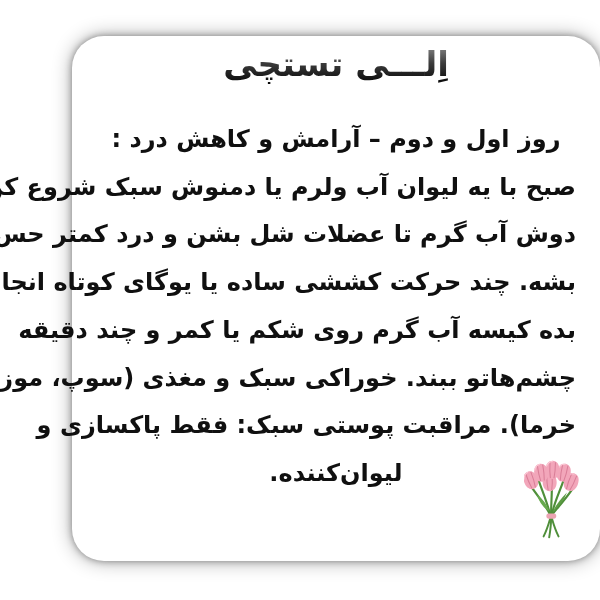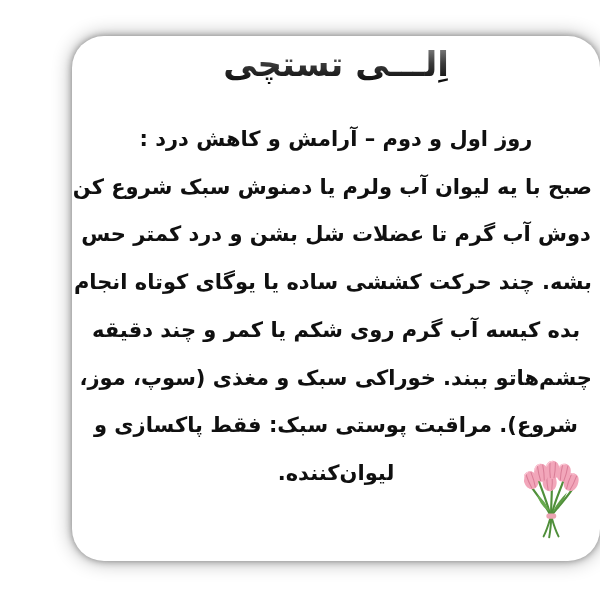--- a/index.html
+++ b/index.html
@@ -38,25 +38,25 @@
     font-size: 34px;
     letter-spacing: 0.5px;
     color: #1c1c1c;
     background: linear-gradient(180deg, #8d8d8d 0%, #3c3c3c 48%, #060606 100%);
     -webkit-background-clip: text;
     background-clip: text;
     -webkit-text-fill-color: transparent;
   }
   .body-text {
     margin-top: 32px;
-    padding: 0 8px;
+    padding: 0 24px;
     direction: rtl;
     text-align: center;
     font-weight: bold;
-    font-size: 21px;
+    font-size: 24px;
     color: #101010;
   }
   .body-line {
     line-height: 47.7px;
     white-space: nowrap;
   }
   .bouquet {
     position: absolute;
     left: 452px;
     top: 424px;
@@ -73,21 +73,21 @@
 
     <div class="title">اِلـــی تستچی</div>
 
     <div class="body-text">
       <div class="body-line">روز اول و دوم – آرامش و کاهش درد :</div>
       <div class="body-line">صبح با یه لیوان آب ولرم یا دمنوش سبک شروع کن</div>
       <div class="body-line">دوش آب گرم تا عضلات شل بشن و درد کمتر حس</div>
       <div class="body-line">بشه. چند حرکت کششی ساده یا یوگای کوتاه انجام</div>
       <div class="body-line">بده کیسه آب گرم روی شکم یا کمر و چند دقیقه</div>
       <div class="body-line">چشم‌هاتو ببند. خوراکی سبک و مغذی (سوپ، موز،</div>
-      <div class="body-line">شروع). مراقبت پوستی سبک: فقط پاکسازی و</div>
+      <div class="body-line">خرما). مراقبت پوستی سبک: فقط پاکسازی و</div>
       <div class="body-line">لیوان‌کننده.</div>
     </div>
 
     <div class="bouquet" title="">
       <svg viewBox="0 0 60 84" xmlns="http://www.w3.org/2000/svg">
         <defs>
           <g id="bud">
             <path d="M0,10 C0,3.5 3.2,0 7.5,0 C11.8,0 15,3.5 15,10 C15,15.5 12,19.5 7.5,19.5 C3,19.5 0,15.5 0,10 Z" fill="#f2a6ba"></path>
             <path d="M4.6,1.4 C4.4,8 4.8,14 5.6,18.6" stroke="#d97e98" stroke-width="1.1" fill="none"></path>
             <path d="M10.4,1.4 C10.6,8 10.2,14 9.4,18.6" stroke="#d97e98" stroke-width="1.1" fill="none"></path>

